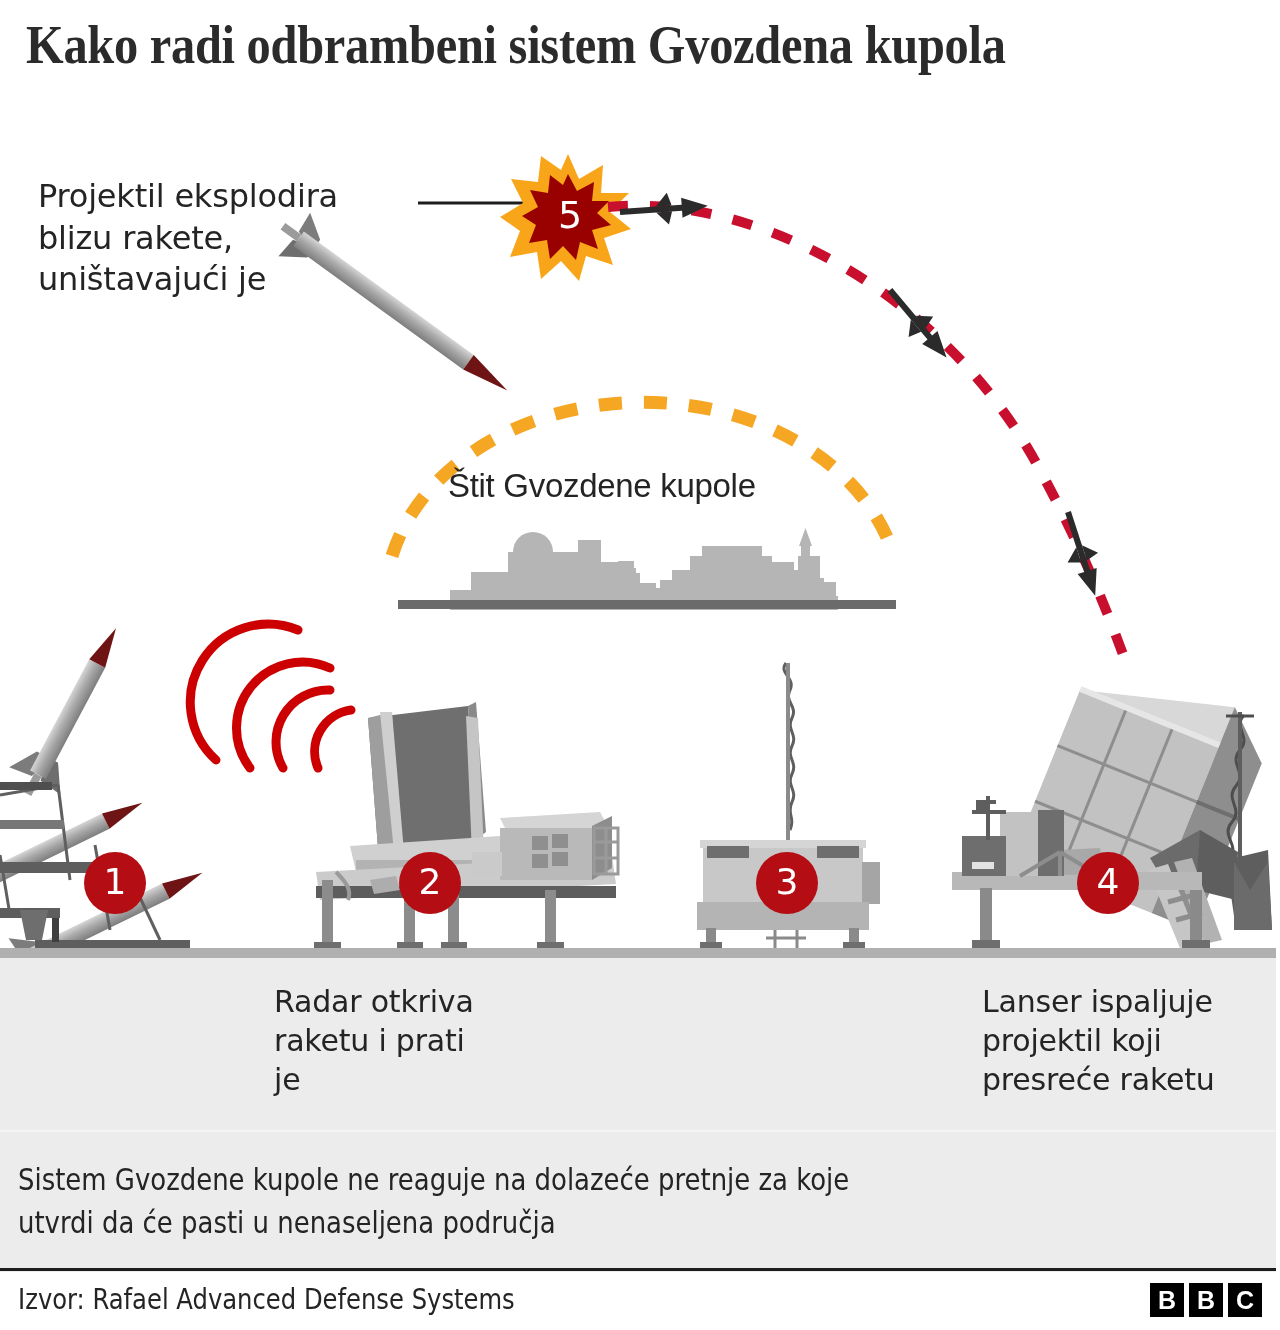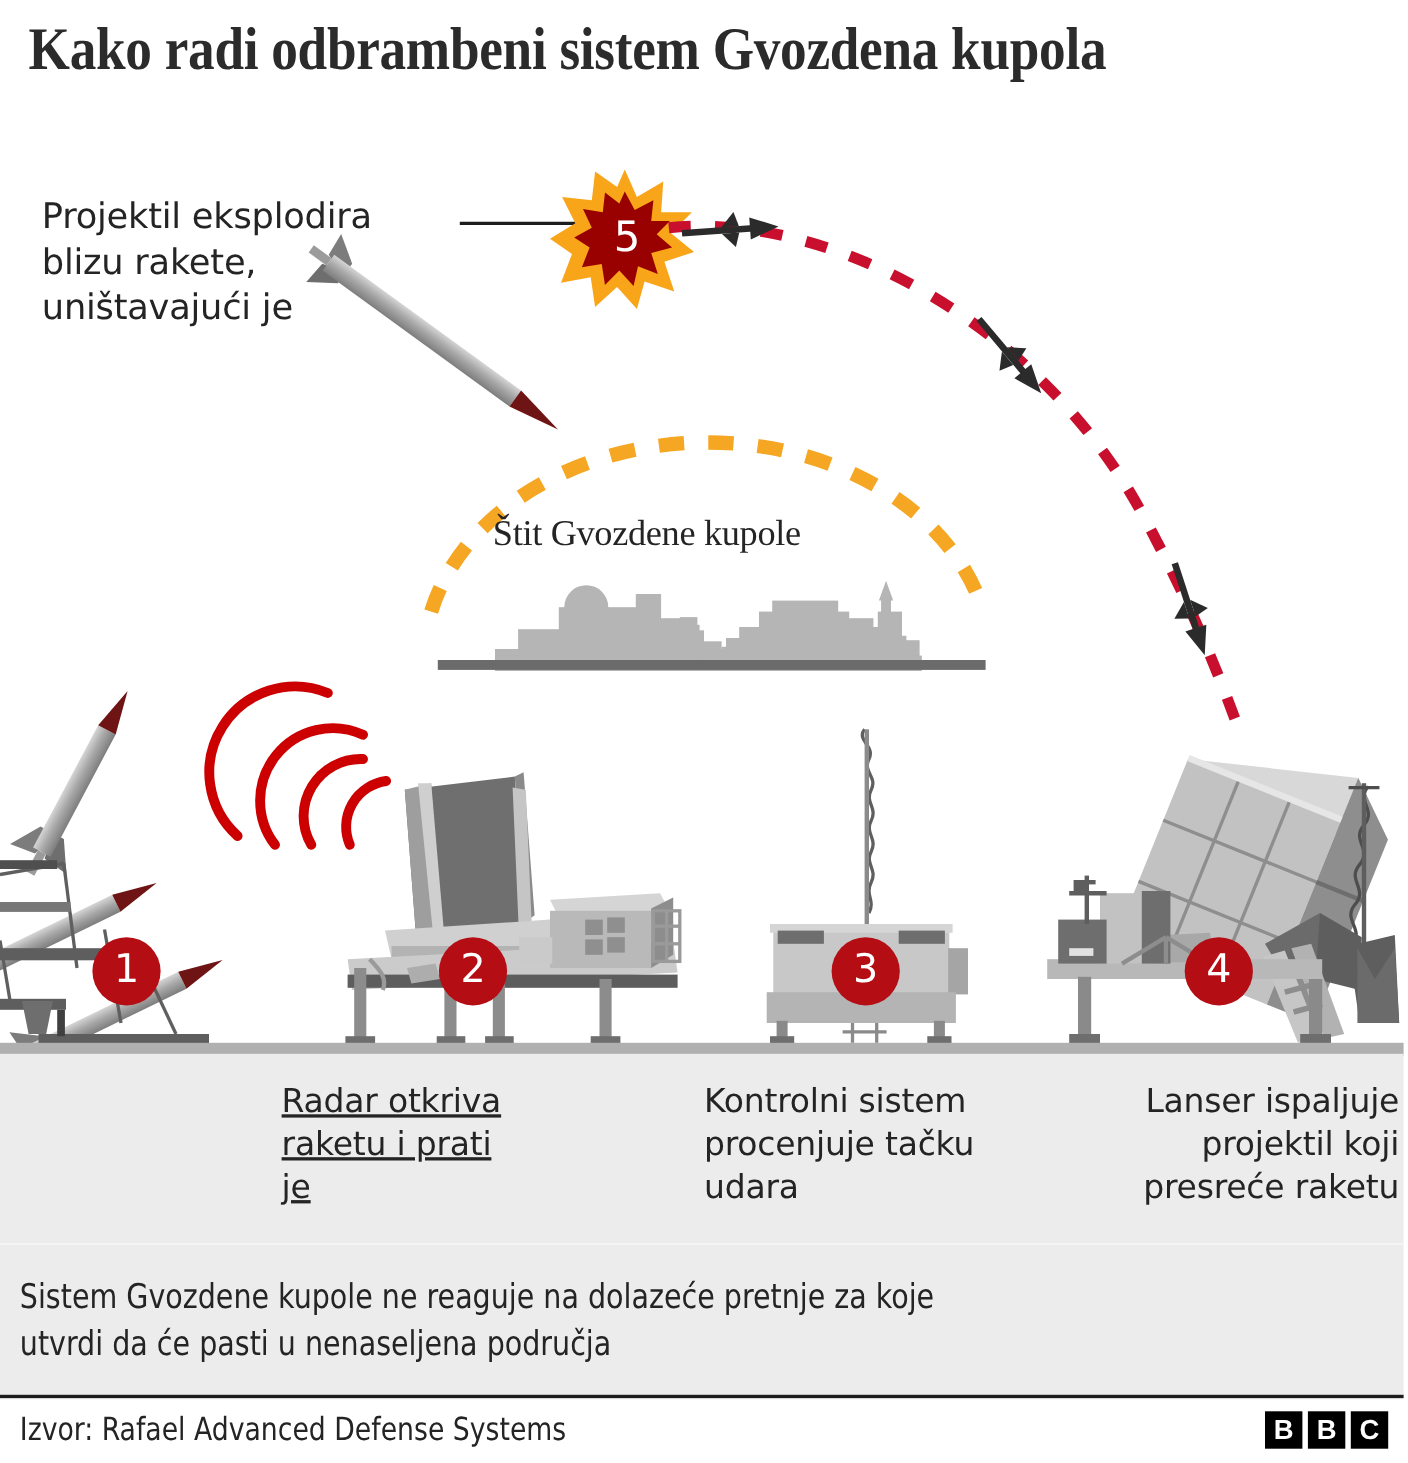--- a/index.html
+++ b/index.html
@@ -35,21 +35,21 @@
   .annot{
     position:absolute;left:38px;top:176px;width:380px;
     font-size:32px;line-height:1.30;color:#242424;
     white-space:pre-line;
     font-family:"DejaVu Sans", sans-serif;
     letter-spacing:-0.2px;
   }
   .shield-label{
     position:absolute;left:448px;top:466px;width:420px;
     font-size:33px;line-height:1.2;color:#242424;
-    font-family:Liberation Serif, serif;
+    font-family:Liberation Sans, sans-serif;
     letter-spacing:-0.3px;
     text-align:left;
   }
 
   
   .badge{
     position:absolute;width:62px;height:62px;border-radius:50%;
     background:#b50d14;color:#ffffff;
     display:flex;align-items:center;justify-content:center;
     font-size:36px;font-family:"DejaVu Sans", sans-serif;
@@ -64,23 +64,23 @@
     background:#ececec;
   }
   .caption{
     position:absolute;top:982px;
     font-size:30px;line-height:1.30;color:#242424;
     font-family:"DejaVu Sans", sans-serif;
     letter-spacing:-0.2px;
     white-space:pre-line;
   }
   .cap1{left:48px;width:210px;}
-  .cap2{left:256px;width:260px;text-decoration:underline;}
+  .cap2{left:274px;width:260px;}
   .cap3{left:640px;width:320px;}
-  .cap4{left:982px;width:290px;text-align:right;}
+  .cap4{left:982px;width:290px;}
 
   
   .foot-band{
     position:absolute;left:0;top:1130px;width:1280px;height:140px;
     background:#ececec;
     border-top:2px solid #f4f4f4;
   }
   .footnote{
     position:absolute;left:18px;top:1158px;width:1180px;
     font-size:31px;line-height:1.38;color:#242424;
@@ -435,23 +435,20 @@
 
   <div class="badge" style="left:84px;top:852px;">1</div>
   <div class="badge" style="left:399px;top:852px;">2</div>
   <div class="badge" style="left:756px;top:852px;">3</div>
   <div class="badge" style="left:1077px;top:852px;">4</div>
 
   <div class="caption-band"></div>
   <div class="caption cap2">Radar otkriva
 raketu i prati
 je</div>
-  <div class="caption cap3">Kontrolni sistem
-procenjuje tačku
-udara</div>
   <div class="caption cap4">Lanser ispaljuje
 projektil koji
 presreće raketu</div>
 
   <div class="foot-band"></div>
   <div class="footnote">Sistem Gvozdene kupole ne reaguje na dolazeće pretnje za koje
 utvrdi da će pasti u nenaseljena područja</div>
 
   <div class="rule"></div>
   <div class="source">Izvor: Rafael Advanced Defense Systems</div>

